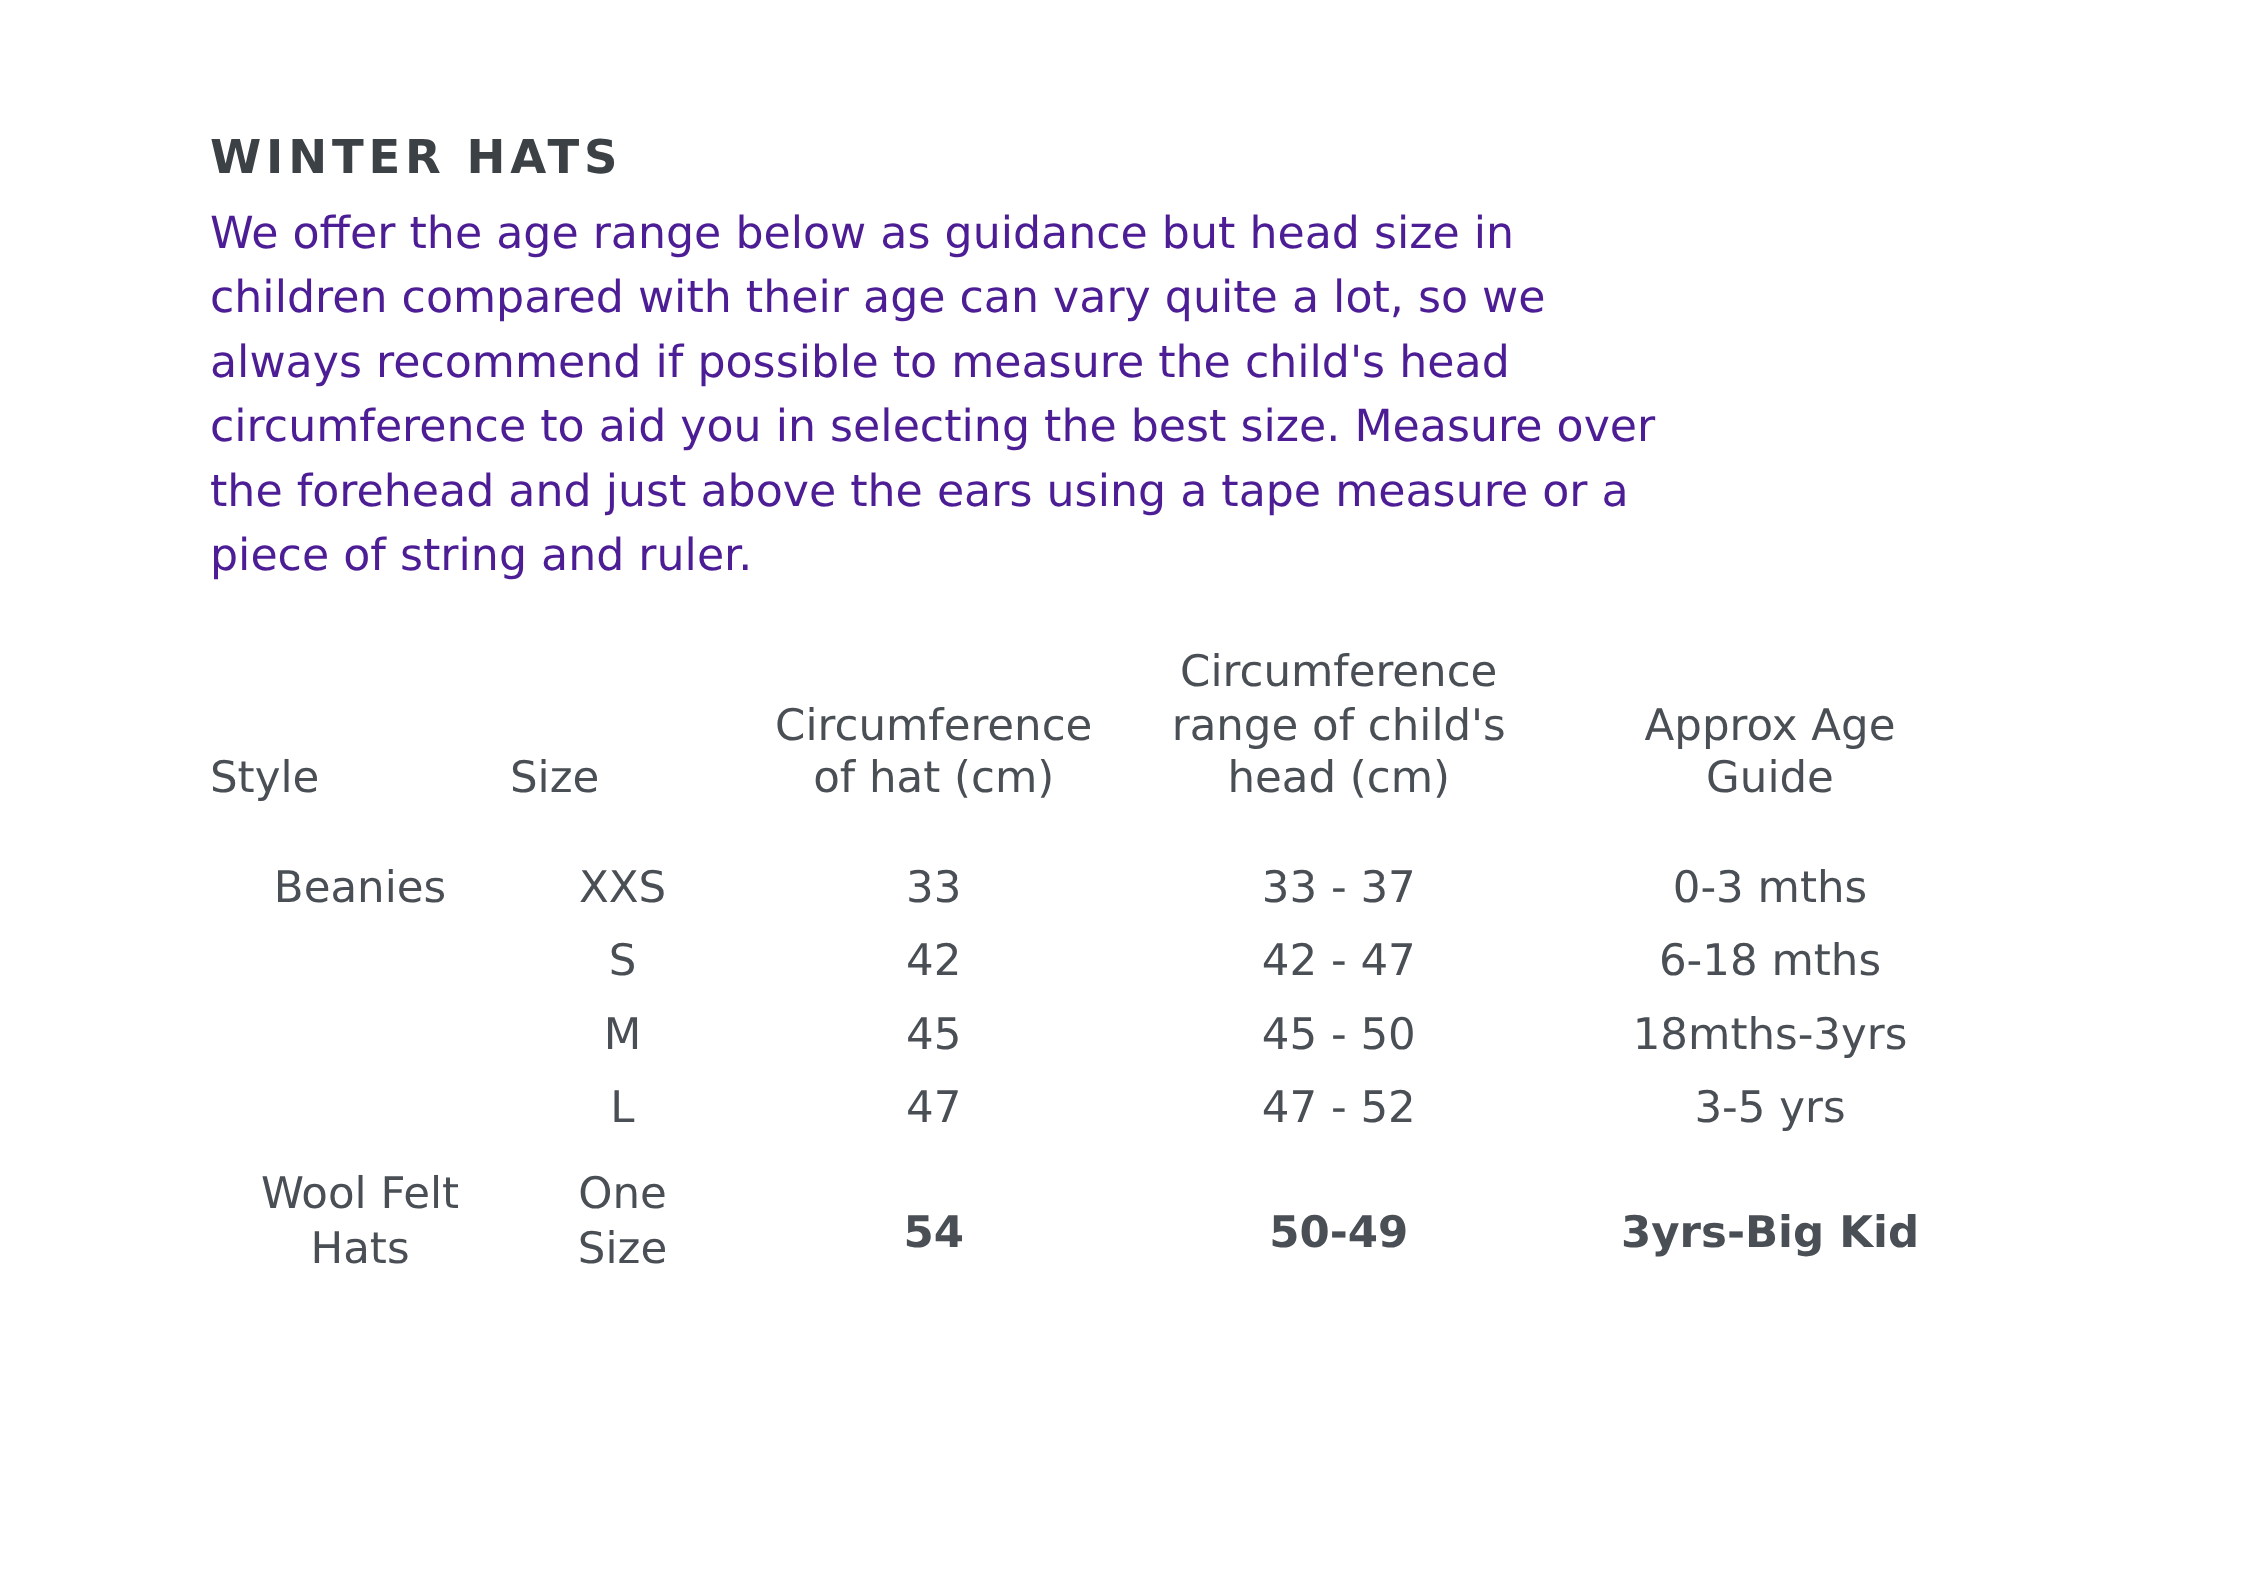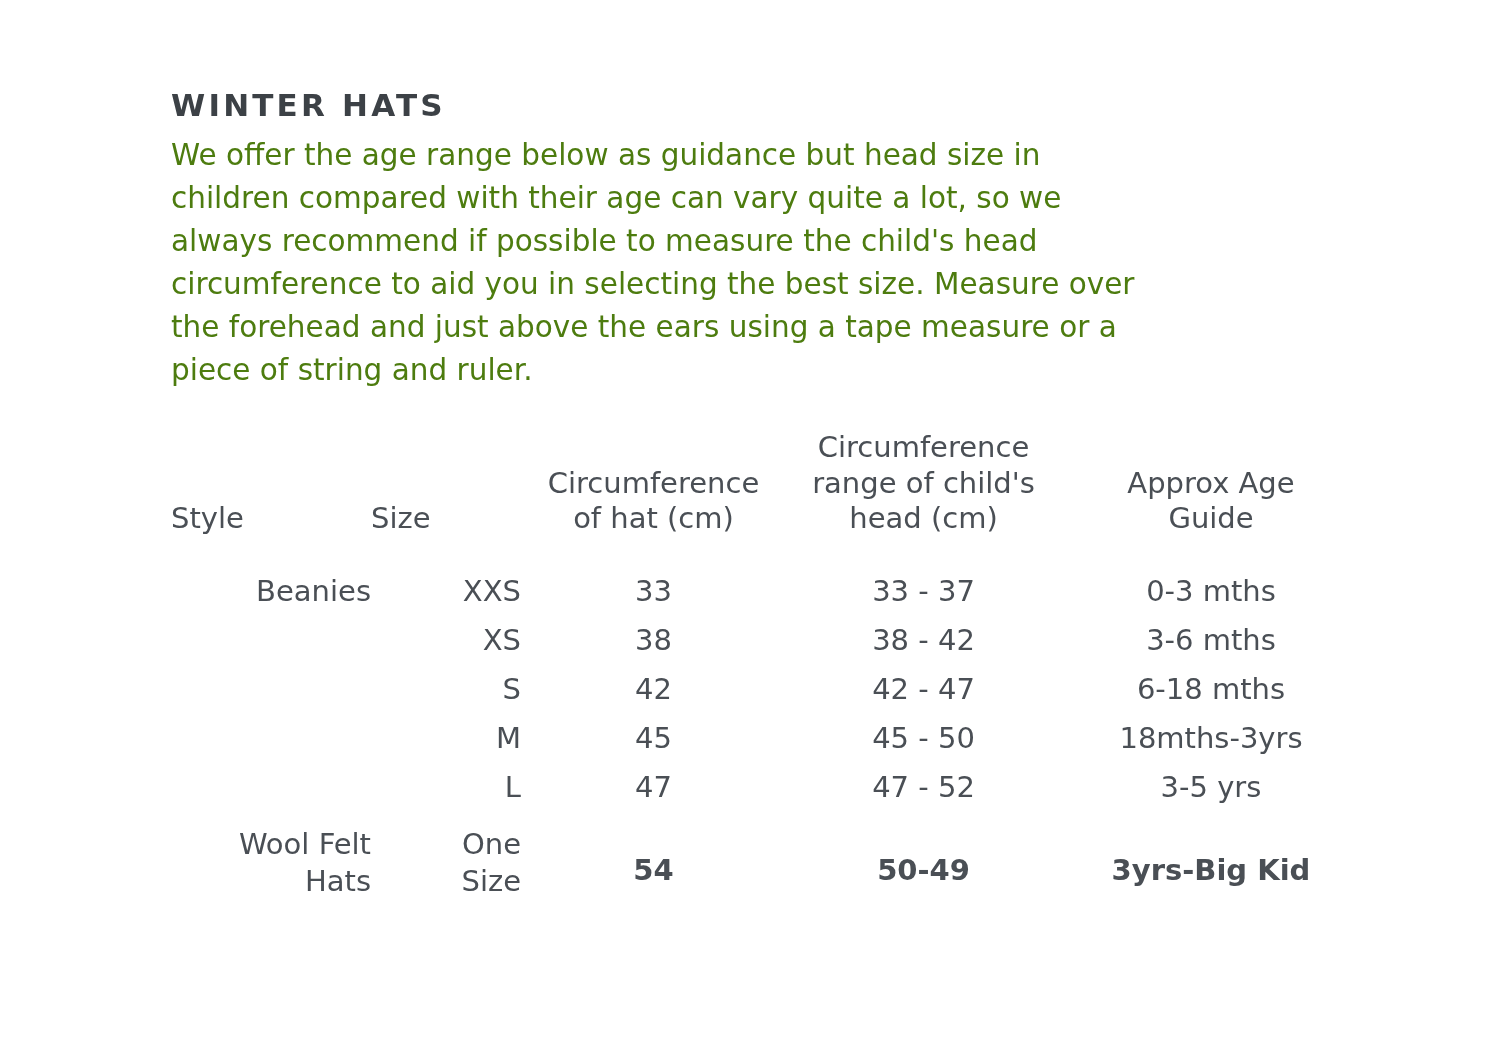--- a/index.html
+++ b/index.html
@@ -13,34 +13,33 @@
     font-family: "DejaVu Sans", sans-serif;
     color: #3c4146;
     overflow: hidden;
   }
   .page {
     position: relative;
     width: 1273px;
     height: 1056px;
     box-sizing: border-box;
     padding: 88px 140px 16px 140px;
-    margin-left: 31px;
   }
   .title {
     font-size: 31px;
     font-weight: bold;
     letter-spacing: 3.2px;
     color: #3c4146;
     margin: 0 0 12px 0;
     line-height: 1.1;
   }
   .intro {
     font-size: 29.5px;
     line-height: 1.46;
-    color: #4d7c0f;
+    color: #4c1d95;
     margin: 0;
     max-width: 1215px;
     font-weight: 400;
   }
   table.size-table {
     margin-top: 38px;
     border-collapse: collapse;
     width: 1190px;
     table-layout: fixed;
   }
@@ -65,21 +64,21 @@
     text-align: center;
   }
   tbody td {
     font-size: 29px;
     color: #4a4f55;
     padding: 6px 0;
     line-height: 1.28;
     vertical-align: top;
   }
   tbody td.left {
-    text-align: right;
+    text-align: center;
   }
   tbody td.center {
     text-align: center;
   }
   tbody tr.group-start td {
     padding-top: 14px;
   }
   tbody td.style-cell {
     white-space: pre-line;
   }
@@ -120,27 +119,20 @@
     <tbody>
       <tr class="group-start">
         <td class="left style-cell">Beanies</td>
         <td class="left">XXS</td>
         <td class="center">33</td>
         <td class="center">33 - 37</td>
         <td class="center">0-3 mths</td>
       </tr>
       <tr>
         <td class="left style-cell"></td>
-        <td class="left">XS</td>
-        <td class="center">38</td>
-        <td class="center">38 - 42</td>
-        <td class="center">3-6 mths</td>
-      </tr>
-      <tr>
-        <td class="left style-cell"></td>
         <td class="left">S</td>
         <td class="center">42</td>
         <td class="center">42 - 47</td>
         <td class="center">6-18 mths</td>
       </tr>
       <tr>
         <td class="left style-cell"></td>
         <td class="left">M</td>
         <td class="center">45</td>
         <td class="center">45 - 50</td>

